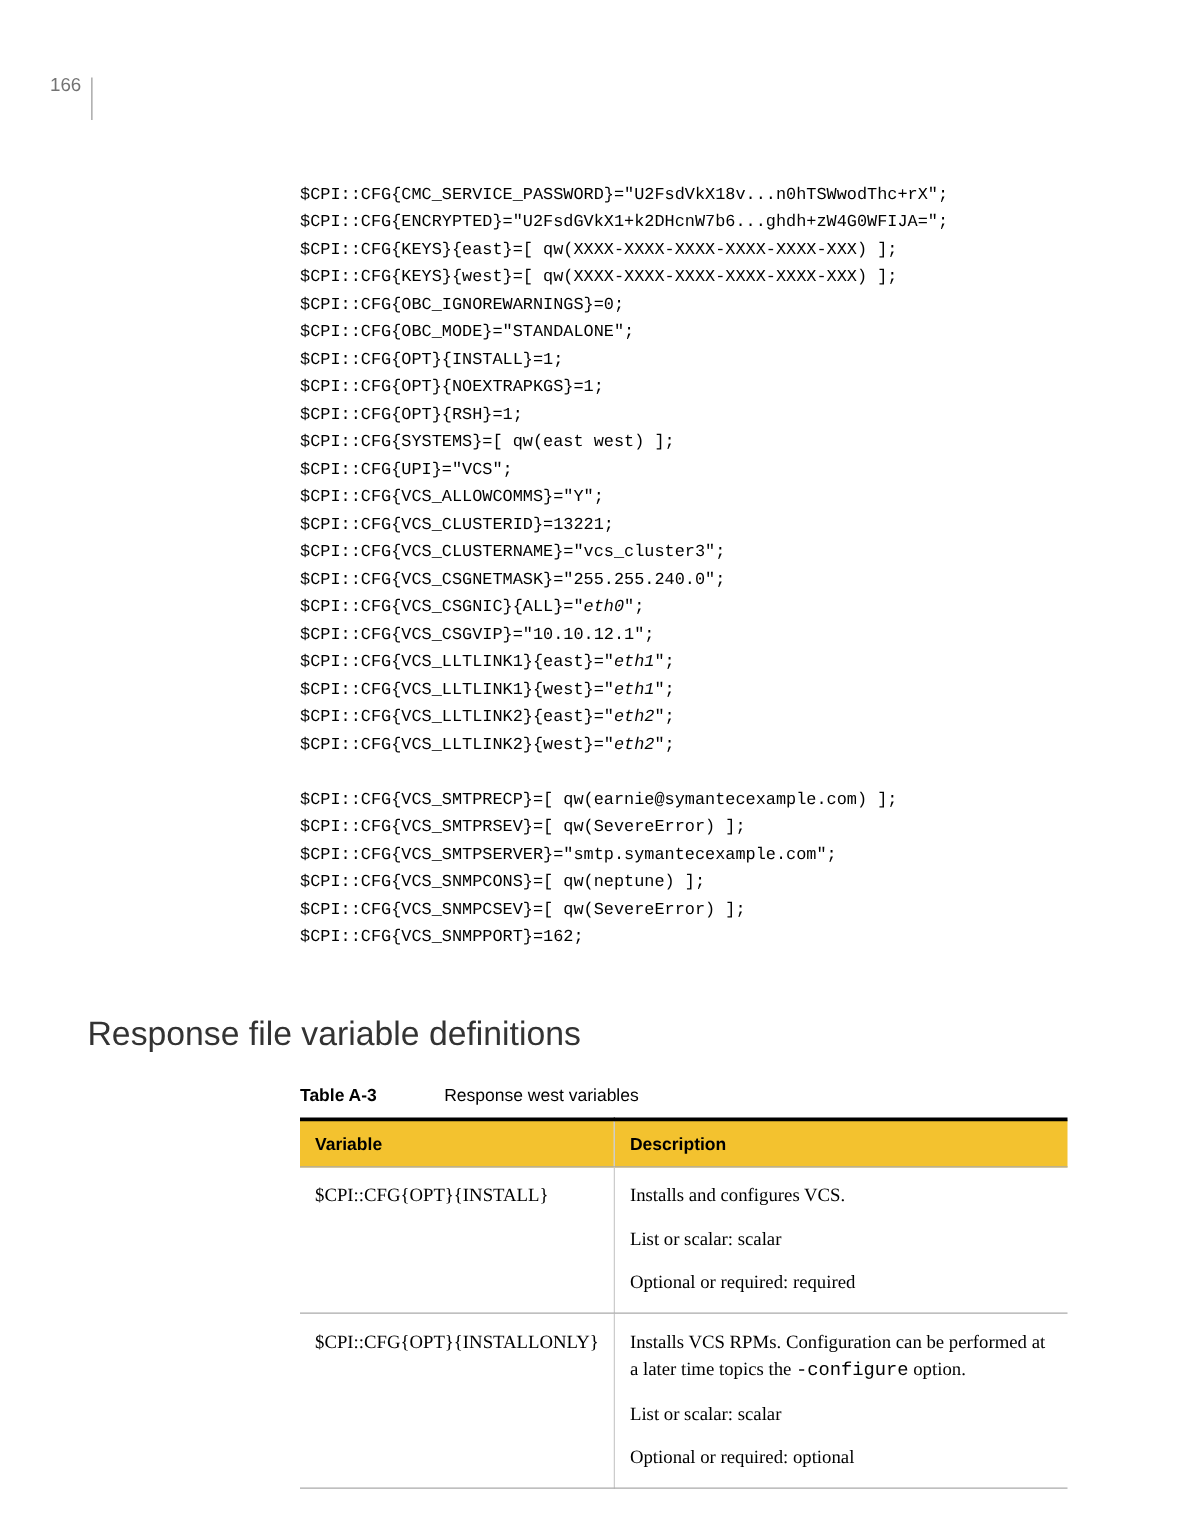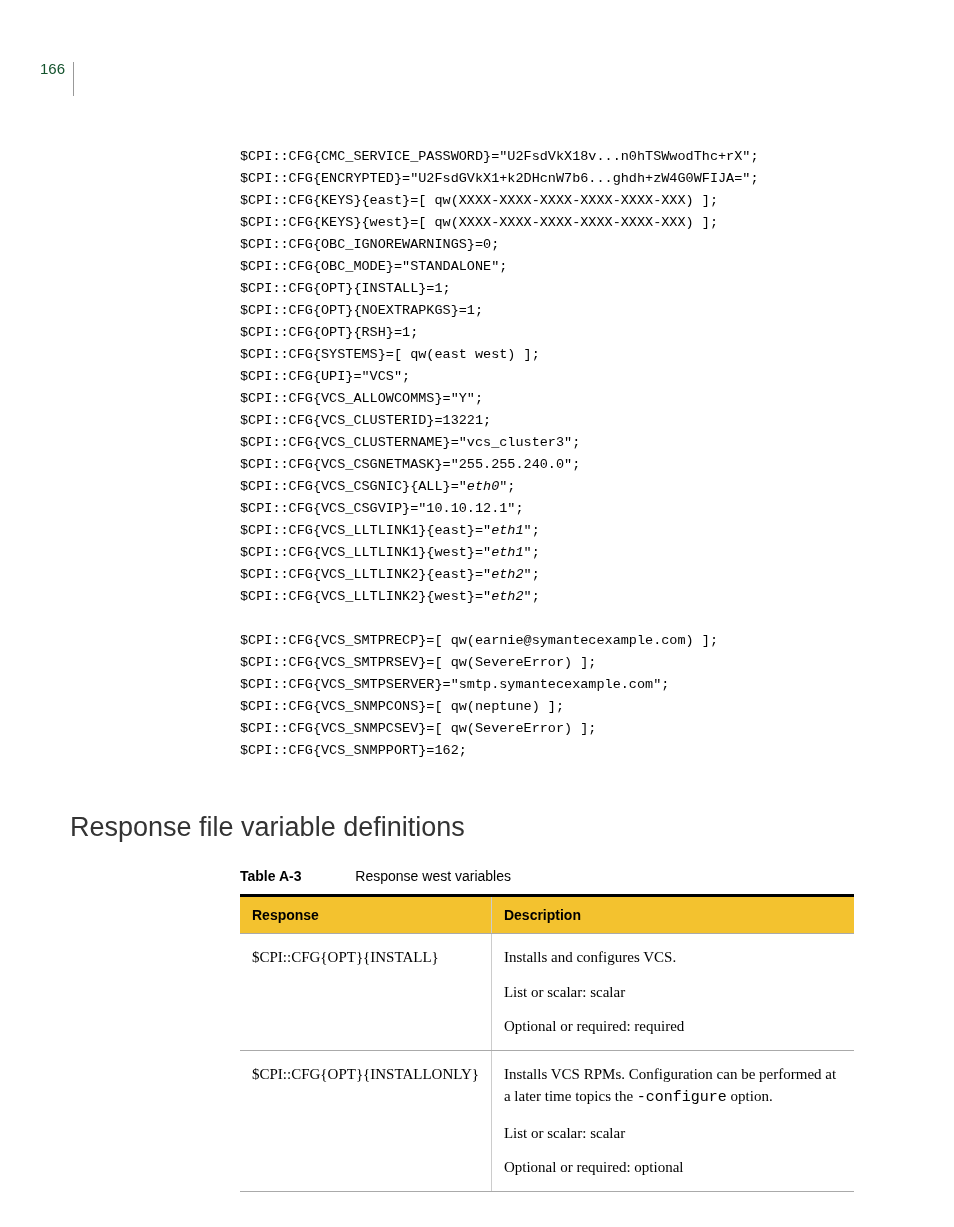--- a/index.html
+++ b/index.html
@@ -13,21 +13,21 @@
   }
   .header {
     display: flex;
     align-items: flex-start;
     padding: 60px 0 0 40px;
     margin-bottom: 50px;
   }
   .page-num {
     font-family: Arial, Helvetica, sans-serif;
     font-size: 15px;
-    color: #14532d;
+    color: #737373;
     padding-right: 8px;
   }
   .hdr-divider {
     width: 1px;
     height: 34px;
     background: #999;
     margin: 2px 8px 0 0;
   }
   .hdr-titles {
     font-family: Arial, Helvetica, sans-serif;
@@ -111,21 +111,21 @@
 <h2 class="section-title">Response file variable definitions</h2>
 
 <div class="table-caption">
   <b>Table A-3</b>
   <span>Response west variables</span>
 </div>
 
 <table class="vars">
   <thead>
     <tr>
-      <th>Response</th>
+      <th>Variable</th>
       <th>Description</th>
     </tr>
   </thead>
   <tbody>
     <tr>
       <td class="var-name">$CPI::CFG{OPT}{INSTALL}</td>
       <td class="desc">
         <p>Installs and configures VCS.</p>
         <p>List or scalar: scalar</p>
         <p>Optional or required: required</p>

